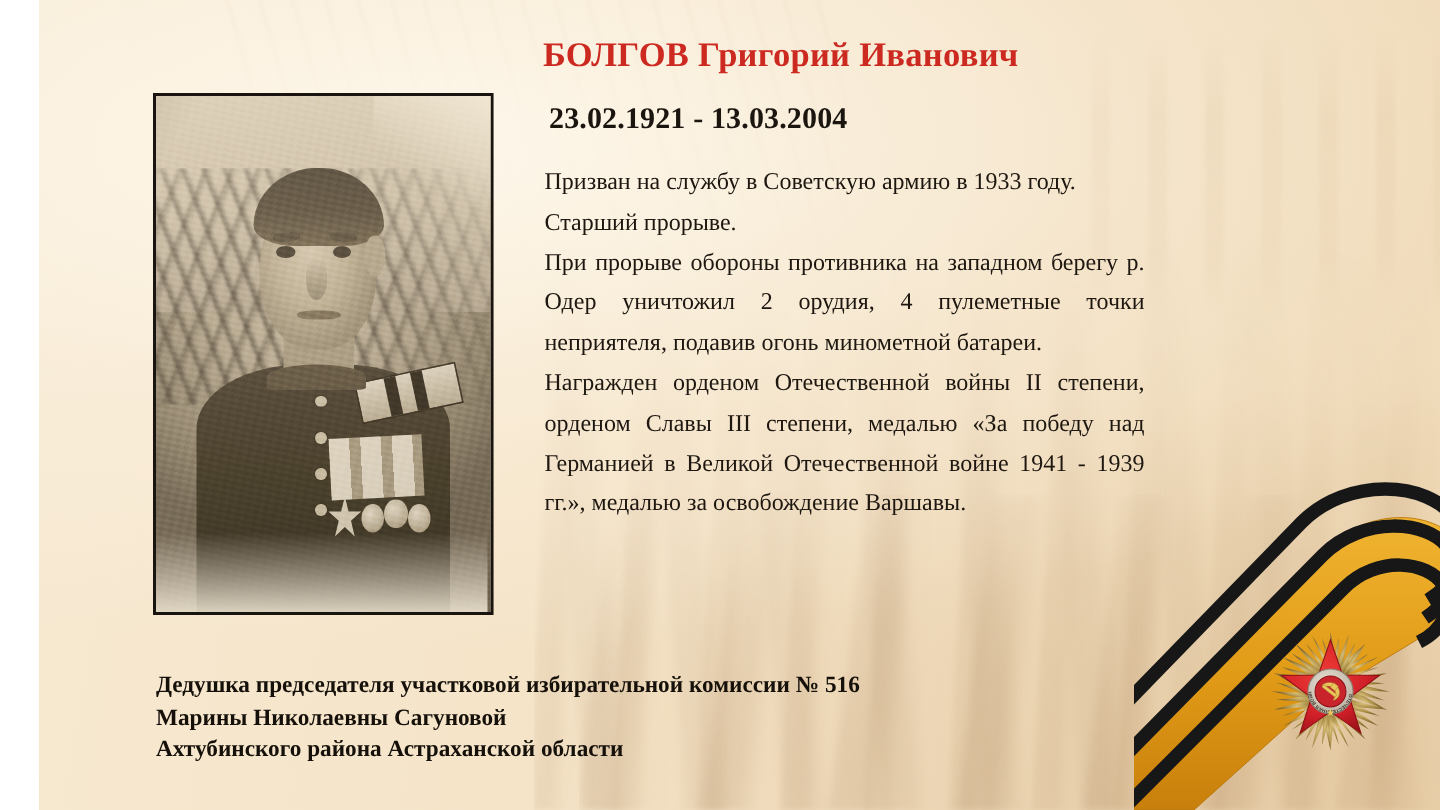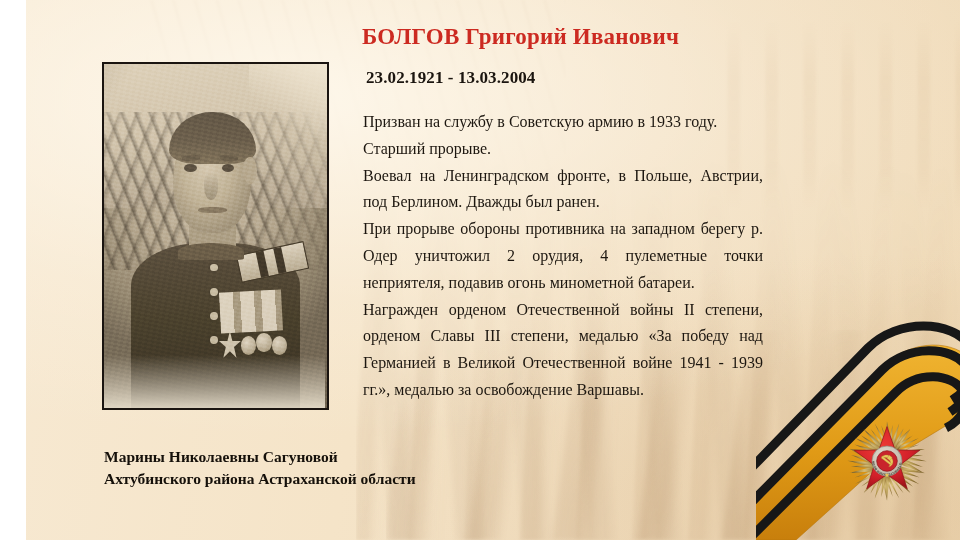--- a/index.html
+++ b/index.html
@@ -375,21 +375,21 @@
     font-size: 23px;
     font-weight: bold;
     color: #cc2a21;
     letter-spacing: 0.2px;
     white-space: nowrap;
   }
   .veteran-dates {
     position: absolute;
     left: 340px;
     top: 68px;
-    font-size: 17px;
+    font-size: 20px;
     font-weight: bold;
     color: #1b150f;
     letter-spacing: 0.1px;
     white-space: nowrap;
   }
   .bio {
     position: absolute;
     left: 337px;
     top: 109px;
     width: 400px;
@@ -482,26 +482,26 @@
       <div class="photo-bottom-light"></div>
     </div>
   </div>
 
   <div class="veteran-name">БОЛГОВ Григорий Иванович</div>
   <div class="veteran-dates">23.02.1921 - 13.03.2004</div>
 
   <div class="bio">
     <p>Призван на службу в Советскую армию в 1933 году.</p>
     <p>Старший прорыве.</p>
-    <p class="last-full">Воевал на Ленинградском фронте, в Польше, Австрии, под Берлином. Дважды был ранен.</p>
     <p class="last-full">При прорыве обороны противника на западном берегу р. Одер уничтожил 2 орудия, 4 пулеметные точки неприятеля, подавив огонь минометной батареи.</p>
     <p class="last-full">Награжден орденом Отечественной войны II степени, орденом Славы III степени, медалью «За победу над Германией в Великой Отечественной войне 1941 - 1939 гг.», медалью за освобождение Варшавы.</p>
   </div>
 
   <div class="caption">
+    <div>Дедушка председателя участковой избирательной комиссии № 516</div>
     <div>Марины Николаевны Сагуновой</div>
     <div>Ахтубинского района Астраханской области</div>
   </div>
 
   <div class="ribbon-wrap">
     <svg width="230" height="260" viewBox="0 0 230 260" xmlns="http://www.w3.org/2000/svg">
       <defs>
         <linearGradient id="rbg" x1="0" y1="0" x2="0" y2="1">
           <stop offset="0%" stop-color="#f0b431"></stop>
           <stop offset="55%" stop-color="#e09a16"></stop>

